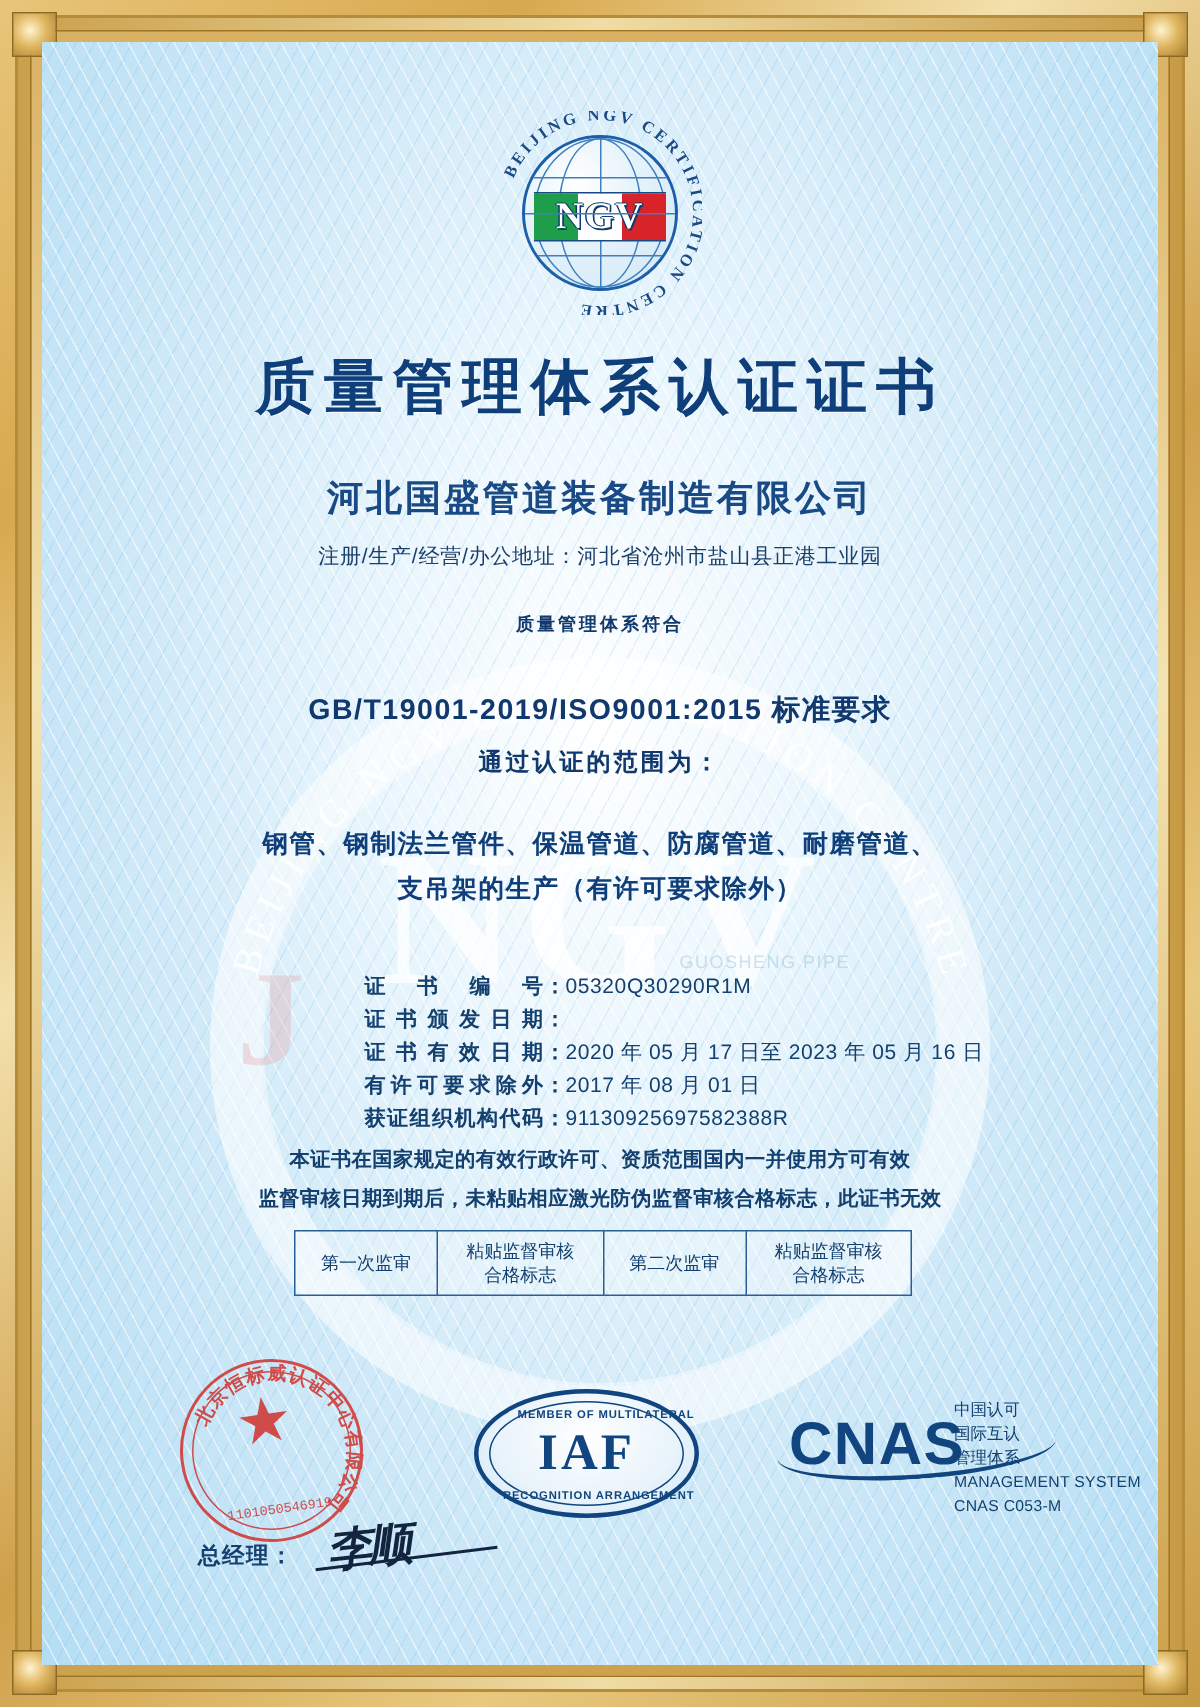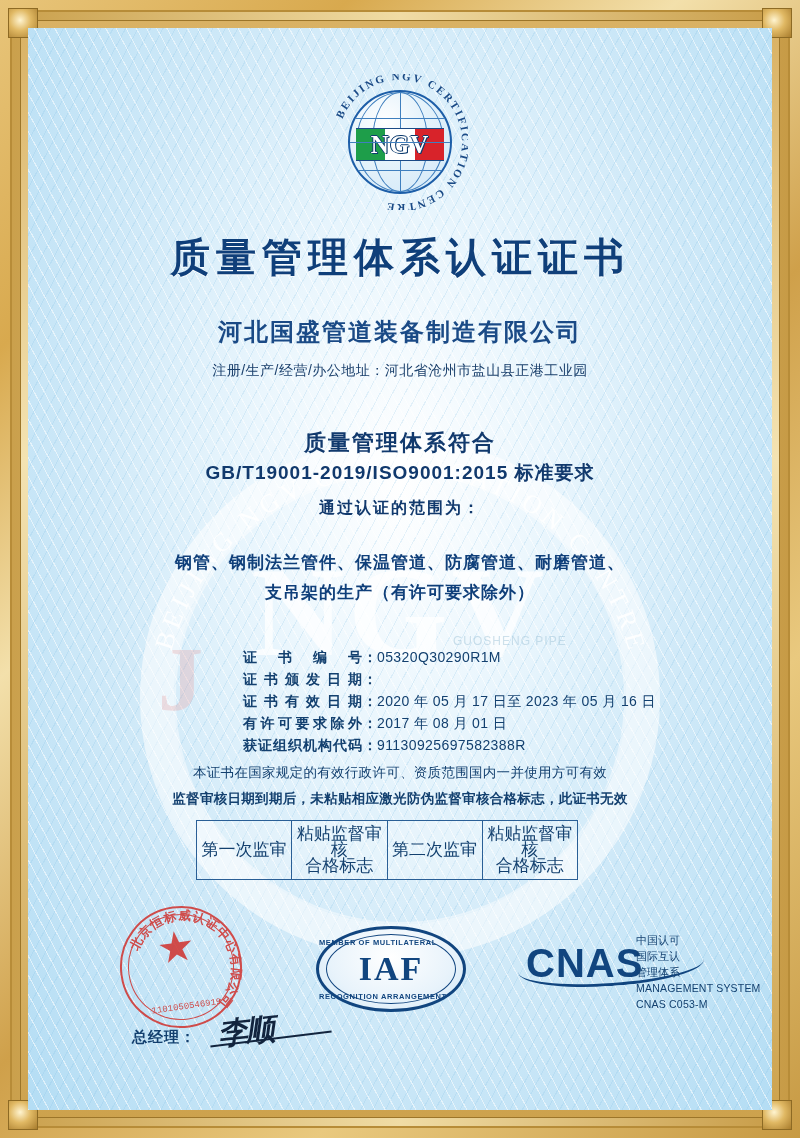--- a/index.html
+++ b/index.html
@@ -214,24 +214,24 @@
     color: #1a4a86;
   }
   .address {
     position: absolute; left: 0; right: 0; top: 334px;
     text-align: center;
     font-size: 14px;
     color: #1a3f6b;
     letter-spacing: .5px;
   }
   .conform {
-    position: absolute; left: 0; right: 0; top: 400px;
-    text-align: center;
-    font-weight: bold;
-    font-size: 22px;
+    position: absolute; left: 0; right: 0; top: 380px;
+    text-align: center;
+    font-weight: bold;
+    font-size: 12px;
     color: #11396d;
     letter-spacing: 2px;
   }
   .standard {
     position: absolute; left: 0; right: 0; top: 432px;
     text-align: center;
     font-weight: bold;
     font-size: 19px;
     color: #11396d;
     letter-spacing: 1px;
@@ -268,39 +268,39 @@
     letter-spacing: 1px;
     font-weight: bold;
   }
   .detail-sep { width: 14px; text-align: center; font-weight: bold; }
   .detail-value { flex: 1; letter-spacing: .4px; }
 
   .note1 {
     position: absolute; left: 0; right: 0; top: 736px;
     text-align: center;
     font-size: 13.5px;
-    font-weight: normal;
+    font-weight: bold;
     color: #13406f;
     letter-spacing: .3px;
   }
   .note2 {
     position: absolute; left: 0; right: 0; top: 762px;
     text-align: center;
     font-size: 13.5px;
     font-weight: bold;
     color: #13406f;
     letter-spacing: .3px;
   }
 
   
   .surv-table {
     position: absolute; left: 168px; top: 792px;
-    width: 382px;
+    width: 412px;
     border-collapse: collapse;
-    font-size: 17px;
+    font-size: 12px;
     color: #13406f;
   }
   .surv-table td {
     border: 1px solid #2a5f96;
     text-align: center;
     padding: 5px 2px;
     line-height: 16px;
     background: rgba(255,255,255,.25);
   }
   .surv-table td.narrow { width: 95px; }
@@ -361,21 +361,21 @@
     position: absolute; left: 0; right: 0; top: 50%;
     margin-top: -19px;
     text-align: center;
     font-family: "Liberation Serif", serif;
     font-weight: bold;
     font-size: 34px;
     letter-spacing: 2px;
   }
   .iaf-top, .iaf-bottom {
     position: absolute; left: 0; right: 0;
-    text-align: left;
+    text-align: right;
     font-size: 7.5px;
     font-weight: bold;
     letter-spacing: .6px;
   }
   .iaf-top { top: 9px; }
   .iaf-bottom { bottom: 8px; }
 
   .cnas {
     position: absolute; left: 478px; top: 912px; margin-left: 20px;
   }

